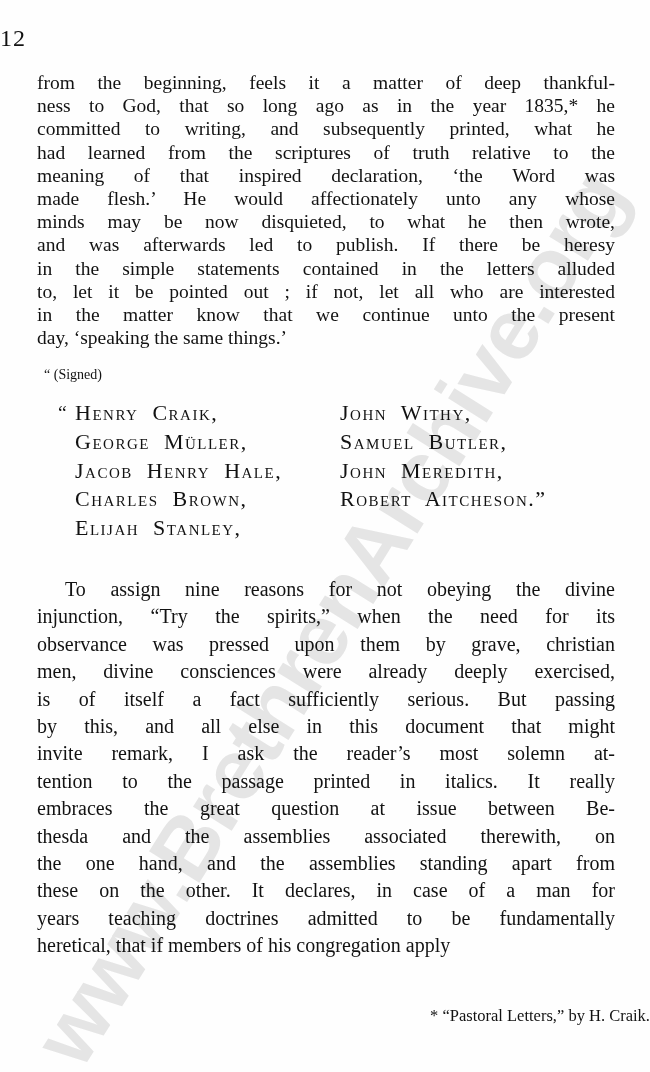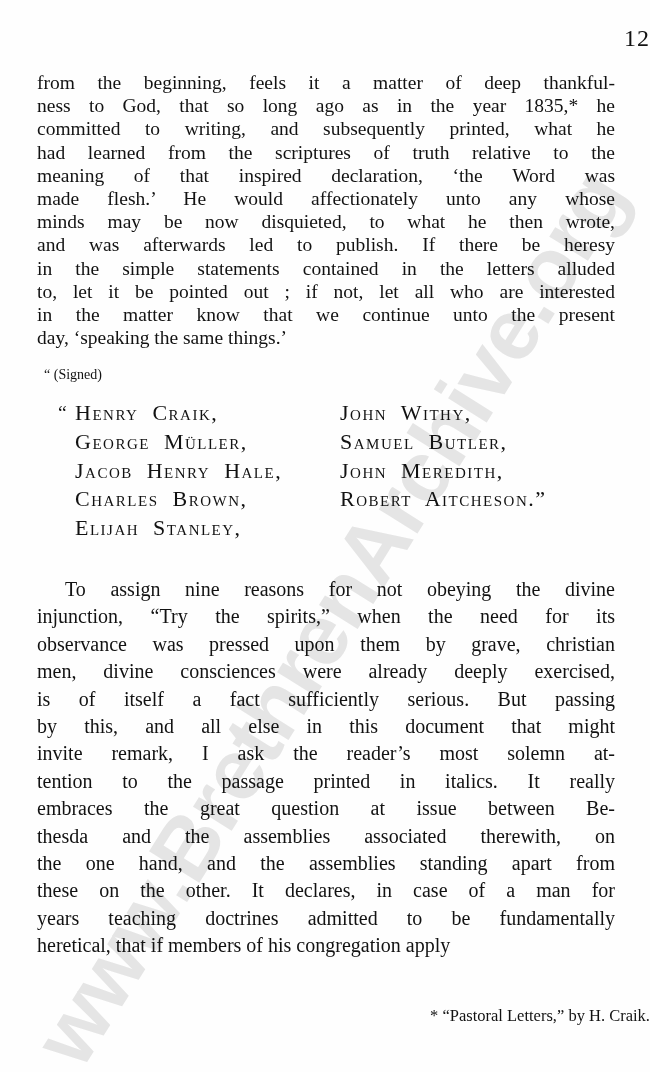--- a/index.html
+++ b/index.html
@@ -34,21 +34,21 @@
     color: #e5e5e5;
     white-space: nowrap;
     z-index: 0;
     user-select: none;
   }
   .page-number {
     position: absolute;
     top: 25px;
     left: 0;
     right: 0;
-    text-align: right;
+    text-align: left;
     font-size: 24px;
     letter-spacing: 1px;
     z-index: 1;
   }
   .para {
     position: absolute;
     z-index: 1;
   }
   .p1 {
     top: 71px;

